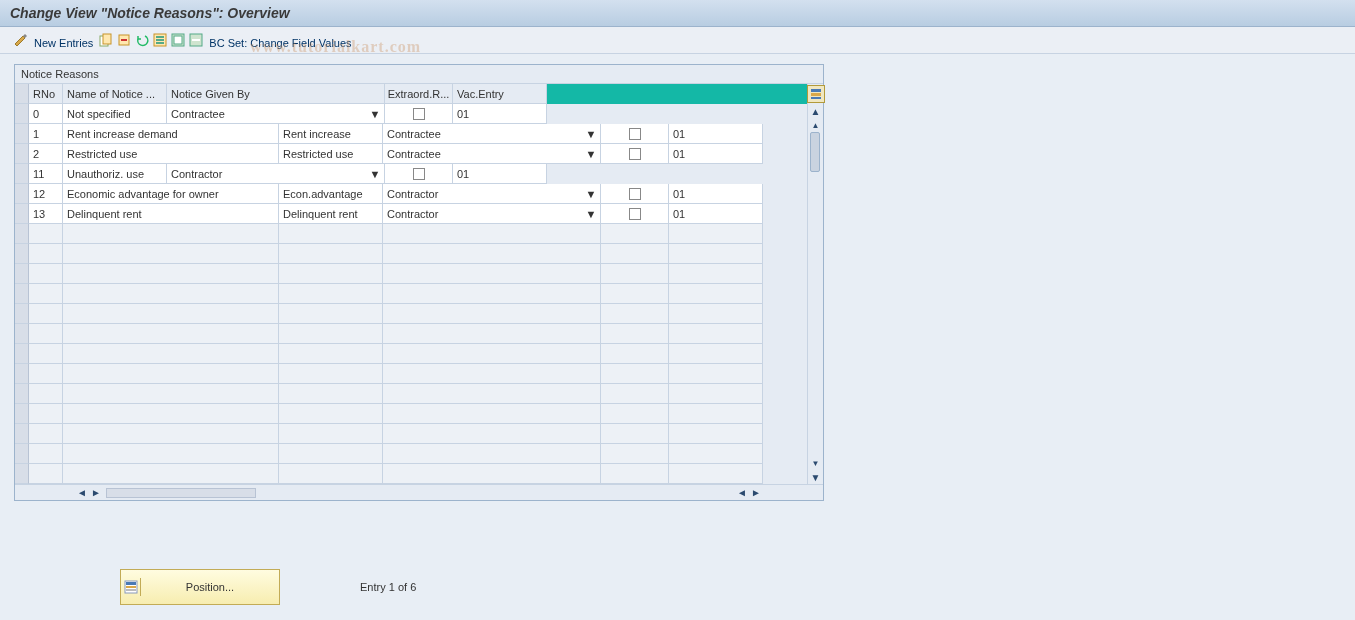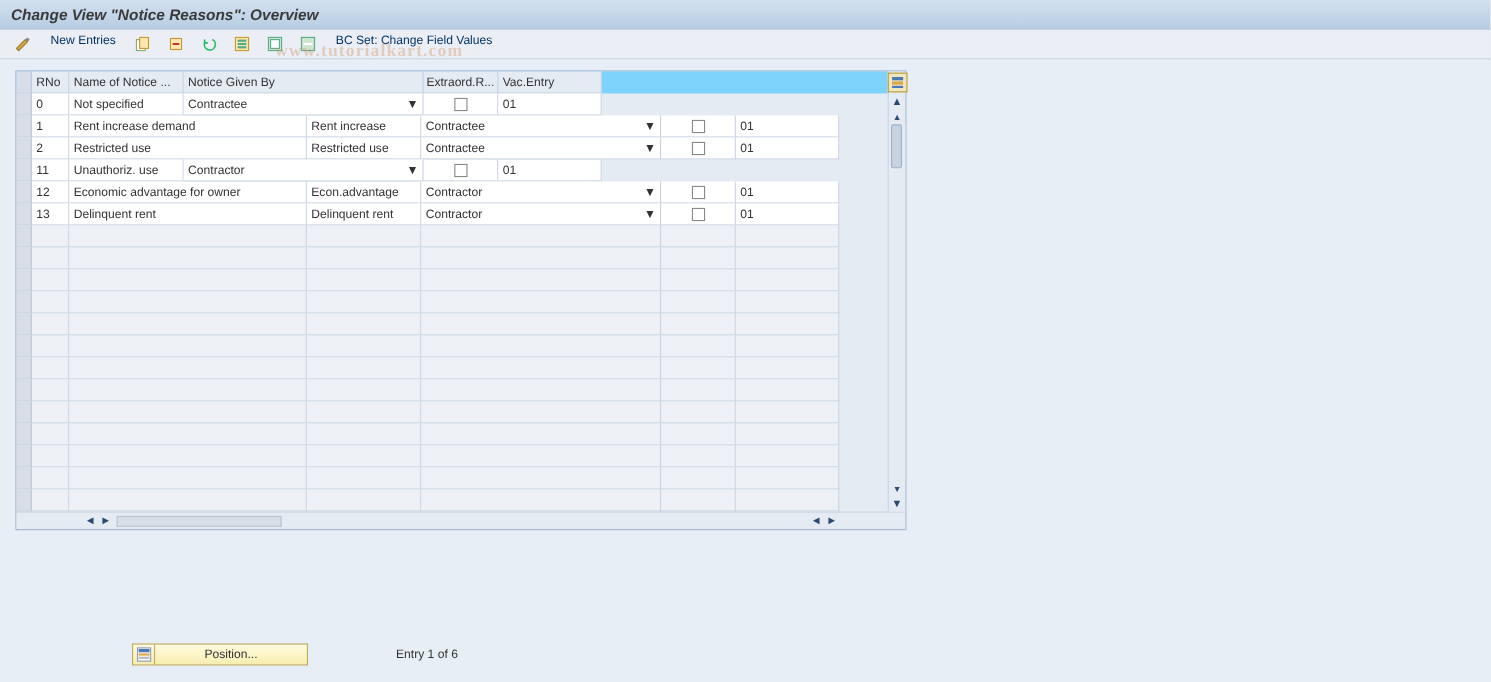--- a/index.html
+++ b/index.html
@@ -19,22 +19,22 @@
     padding: 5px 10px;
     font-weight: bold;
     font-style: italic;
     font-size: 14px;
     color: #3a3a3a;
   }
   .toolbar {
     background: #ebeff5;
     padding: 4px 12px;
     display: flex;
-    align-items: flex-start;
-    gap: 12px;
+    align-items: flex-end;
+    gap: 0;
     border-bottom: 1px solid #c7d3e2;
   }
   .toolbar .icon-btn {
     display: inline-flex;
     align-items: center;
     justify-content: center;
     width: 18px;
     height: 18px;
     cursor: pointer;
   }
@@ -69,21 +69,21 @@
     border-bottom: 1px solid #c7d3e2;
   }
   .table-wrap {
     display: flex;
   }
   .table-grid {
     flex: 1;
   }
   .table-head {
     display: flex;
-    background: #7dd3fc;
+    background: #14b8a6;
   }
   .th, .td {
     border-right: 1px solid #c7d3e2;
     border-bottom: 1px solid #c7d3e2;
     padding: 2px 4px;
     height: 20px;
     display: flex;
     align-items: center;
     overflow: hidden;
     white-space: nowrap;
@@ -207,21 +207,21 @@
     left:120px;
     display:flex;
     align-items:center;
     gap:80px;
   }
   .position-btn {
     display:flex;
     align-items:center;
     background:linear-gradient(#fffce0,#f7edb0);
     border:1px solid #c2ab56;
-    height:20px;
+    height:36px;
     width:160px;
     cursor:pointer;
   }
   .position-btn .icon {
     width:20px;height:18px;
     display:flex;align-items:center;justify-content:center;
     border-right:1px solid #c2ab56;
   }
   .position-btn .label {
     flex:1;text-align:center;
@@ -279,20 +279,21 @@
         <rect x="3" y="6" width="8" height="2" fill="#fff"></rect>
       </svg>
   </span>
   <span class="txt-btn">BC Set: Change Field Values</span>
 </div>
 
 <div class="watermark">www.tutorialkart.com</div>
 
 <div class="content-outer">
   <div class="table-frame">
+    <div class="table-title">Notice Reasons</div>
     <div class="table-wrap">
       <div class="table-grid">
 
         <div class="table-head">
           <div class="row-selector"></div>
           <div class="th col-rno">RNo</div>
           <div class="th col-notname">Name of Notice ...</div>
           <div class="th col-given">Notice Given By</div>
           <div class="th col-extra">Extraord.R...</div>
           <div class="th col-vac">Vac.Entry</div>

